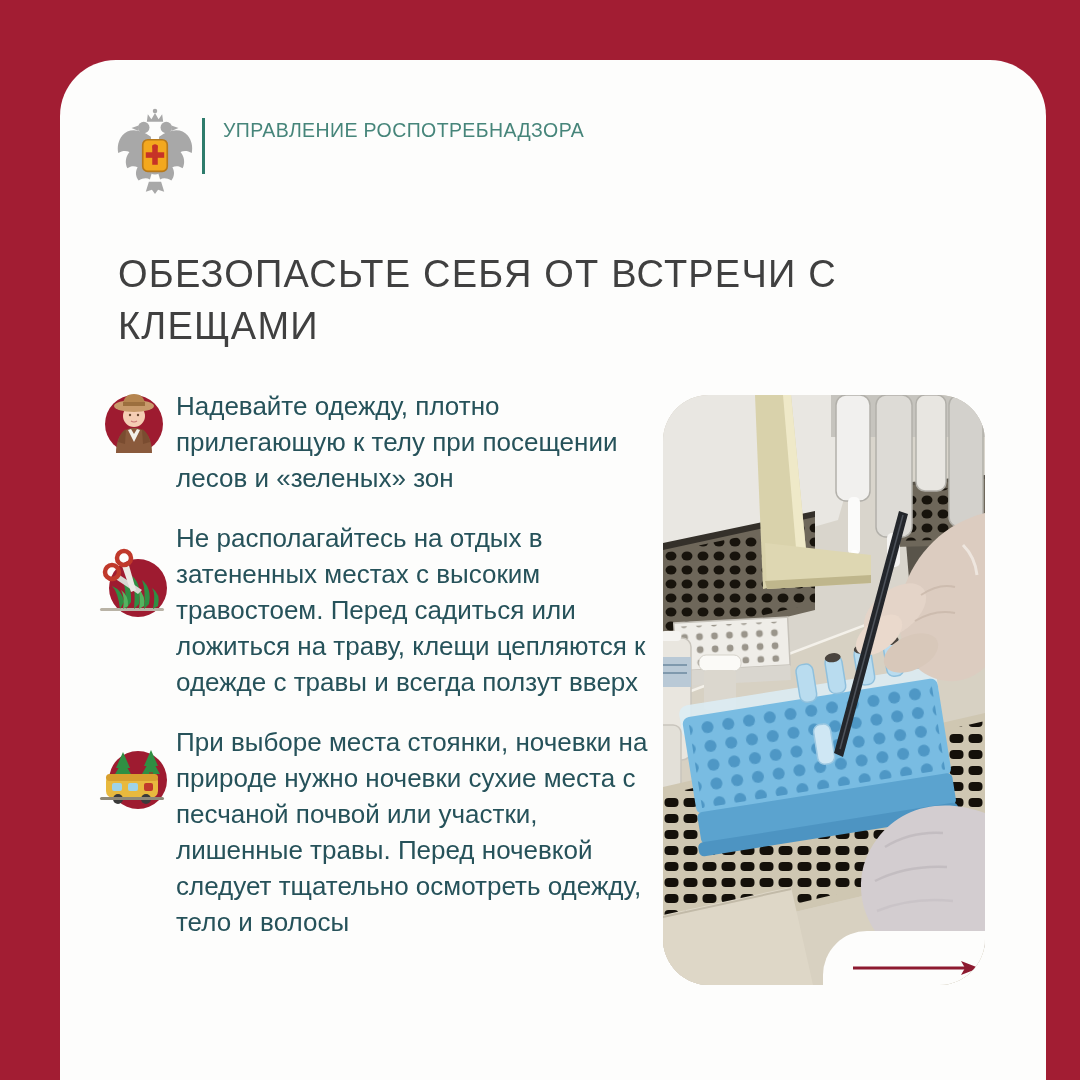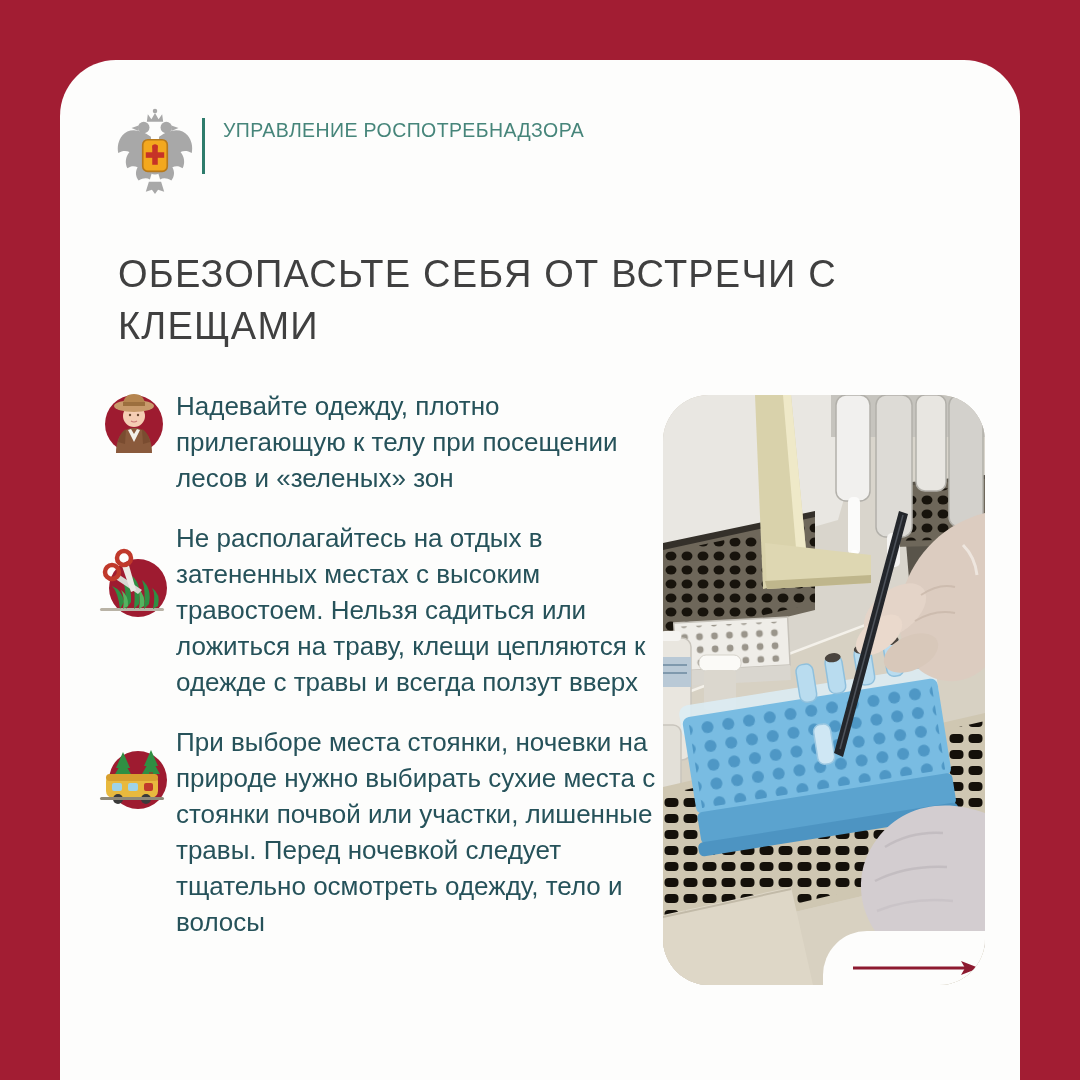--- a/index.html
+++ b/index.html
@@ -3,21 +3,21 @@
 <meta charset="utf-8">
 <style>
   html,body{margin:0;padding:0;}
   body{
     width:1080px;height:1080px;position:relative;overflow:hidden;
     background:#a21d33;
     font-family:"Liberation Sans", sans-serif;
   }
   .card{
     position:absolute;left:60px;top:60px;width:960px;height:1020px;
-    background:#fdfdfc;border-radius:56px 56px 0 0;
+    background:#fdfdfc;border-radius:56px 56px 0 0;padding-left:26px;
   }
   
   .emblem{position:absolute;left:56px;top:48px;width:78px;height:90px;}
   .brand-divider{position:absolute;left:142px;top:58px;width:3px;height:56px;background:#2e7c6c;}
   .org-name{
     position:absolute;left:163px;top:57px;width:520px;
     font-size:19.5px;line-height:27px;letter-spacing:.4px;
     color:#46857a;text-transform:uppercase;
   }
   
@@ -133,21 +133,21 @@
           </g>
 
           <g>
             <polygon points="20,28 44,44 40,48 16,32" fill="#d8d8d2"></polygon>
             <polygon points="30,16 38,44 33,46 24,20" fill="#eceae4"></polygon>
             <circle cx="14" cy="26" r="7" fill="none" stroke="#c0392b" stroke-width="4.5"></circle>
             <circle cx="26" cy="12" r="7" fill="none" stroke="#c0392b" stroke-width="4.5"></circle>
           </g>
         </svg>
       </div>
-      <div class="tip-text">Не располагайтесь на отдых в затененных местах с высоким травостоем. Нельзя садиться или ложиться на траву, клещи цепляются к одежде с травы и всегда ползут вверх</div>
+      <div class="tip-text">Не располагайтесь на отдых в затененных местах с высоким травостоем. Перед садиться или ложиться на траву, клещи цепляются к одежде с травы и всегда ползут вверх</div>
     </div>
 
     <div class="tip">
       <div class="tip-icon">
         <svg width="74" height="74" viewBox="0 0 74 74">
           <circle cx="40" cy="38" r="29" fill="#9e1b30"></circle>
 
           <g fill="#2f8f43">
             <polygon points="18,26 25,10 32,26"></polygon>
             <polygon points="16,34 25,18 34,34"></polygon>
@@ -160,21 +160,21 @@
           <rect x="8" y="32" width="52" height="24" rx="7" fill="#e8b93e"></rect>
           <rect x="8" y="32" width="52" height="7" rx="3.5" fill="#d89f2e"></rect>
           <rect x="14" y="41" width="10" height="8" rx="2" fill="#9fd3e8"></rect>
           <rect x="30" y="41" width="10" height="8" rx="2" fill="#9fd3e8"></rect>
           <rect x="46" y="41" width="9" height="8" rx="2" fill="#c0392b"></rect>
           <circle cx="20" cy="57" r="5" fill="#3a3a3a"></circle>
           <circle cx="48" cy="57" r="5" fill="#3a3a3a"></circle>
           <rect x="2" y="55" width="64" height="3" rx="1.5" fill="#8e8878"></rect>
         </svg>
       </div>
-      <div class="tip-text">При выборе места стоянки, ночевки на природе нужно выбирать сухие места с стоянки почвой или участки, лишенные травы. Перед ночевкой следует тщательно осмотреть одежду, тело и волосы</div>
+      <div class="tip-text">При выборе места стоянки, ночевки на природе нужно ночевки сухие места с песчаной почвой или участки, лишенные травы. Перед ночевкой следует тщательно осмотреть одежду, тело и волосы</div>
     </div>
 
   </div>
 
   <div class="photo">
     <svg class="scene" width="322" height="590" viewBox="0 0 322 590">
       <defs>
         <pattern id="pfA" width="16" height="14" patternUnits="userSpaceOnUse">
           <ellipse cx="8" cy="7" rx="5.5" ry="4.5" fill="#17130c"></ellipse>
         </pattern>

